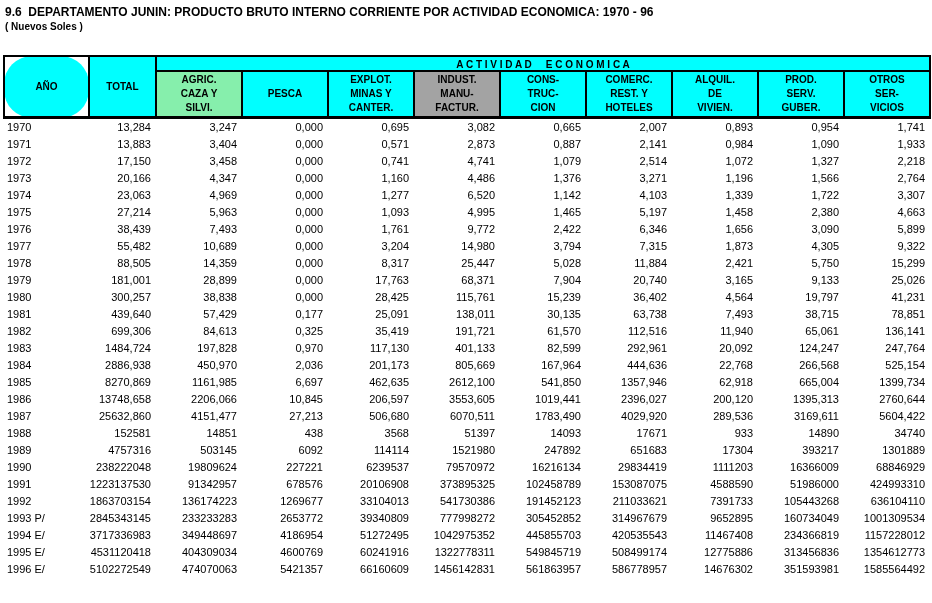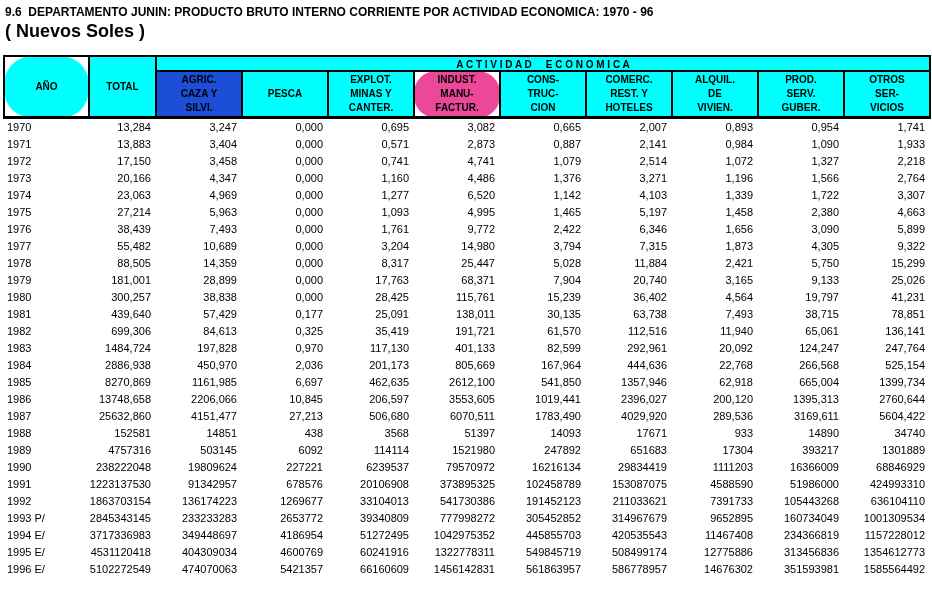--- a/index.html
+++ b/index.html
@@ -1,20 +1,20 @@
 <!DOCTYPE html>
 <html><head>
 <meta charset="utf-8">
 <style>
   html, body { margin: 0; padding: 0; background: #ffffff; }
   body { font-family: "Liberation Sans", sans-serif; color: #000; }
   .page { position: relative; width: 932px; height: 573px; background: #fff; overflow: hidden; }
 
   .title    { position: absolute; top: 5px;  left: 5px; font-size: 12px; font-weight: bold; white-space: pre; }
-  .subtitle { position: absolute; top: 21px; left: 5px; font-size: 18px; font-weight: bold; }
+  .subtitle { position: absolute; top: 21px; left: 5px; font-size: 10px; font-weight: bold; }
 
   table.gdp { position: absolute; top: 55px; left: 3px; width: 926px;
               border-collapse: collapse; table-layout: fixed; }
 
   thead th { background: #00FFFF; border: 2px solid #000; padding: 0;
              font-size: 10px; font-weight: bold; color: #000; }
   th.side     { vertical-align: middle; border-bottom: 3px solid #000; }
   th.span-hdr { height: 13px; white-space: pre; text-align: center;
                 vertical-align: bottom; font-size: 10px; }
   th.sub      { height: 44px; white-space: pre-line; line-height: 14px;
@@ -48,28 +48,28 @@
         <col style="width:86px">
         <col style="width:86px">
     </colgroup>
     <thead>
       <tr>
         <th rowspan="2" class="side" style="background: rgb(0, 255, 255); border-radius: 28px;">AÑO</th>
         <th rowspan="2" class="side" style="background: rgb(0, 255, 255);">TOTAL</th>
         <th colspan="9" class="span-hdr" style="background: rgb(0, 255, 255); margin-left: 35px;">A C T I V I D A D     E C O N O M I C A</th>
       </tr>
       <tr>
-          <th class="sub" style="background: #1d4ed8;">AGRIC.
+          <th class="sub" style="background: #86efac;">AGRIC.
 CAZA Y
 SILVI.</th>
           <th class="sub" style="background: rgb(0, 255, 255);">PESCA</th>
           <th class="sub" style="background: rgb(0, 255, 255);">EXPLOT.
 MINAS Y
 CANTER.</th>
-          <th class="sub" style="background: #ec4899; border-radius: 22px;">INDUST.
+          <th class="sub" style="background: #a3a3a3;">INDUST.
 MANU-
 FACTUR.</th>
           <th class="sub" style="background: rgb(0, 255, 255);">CONS-
 TRUC-
 CION</th>
           <th class="sub" style="background: rgb(0, 255, 255);">COMERC.
 REST. Y
 HOTELES</th>
           <th class="sub" style="background: rgb(0, 255, 255);">ALQUIL.
 DE

